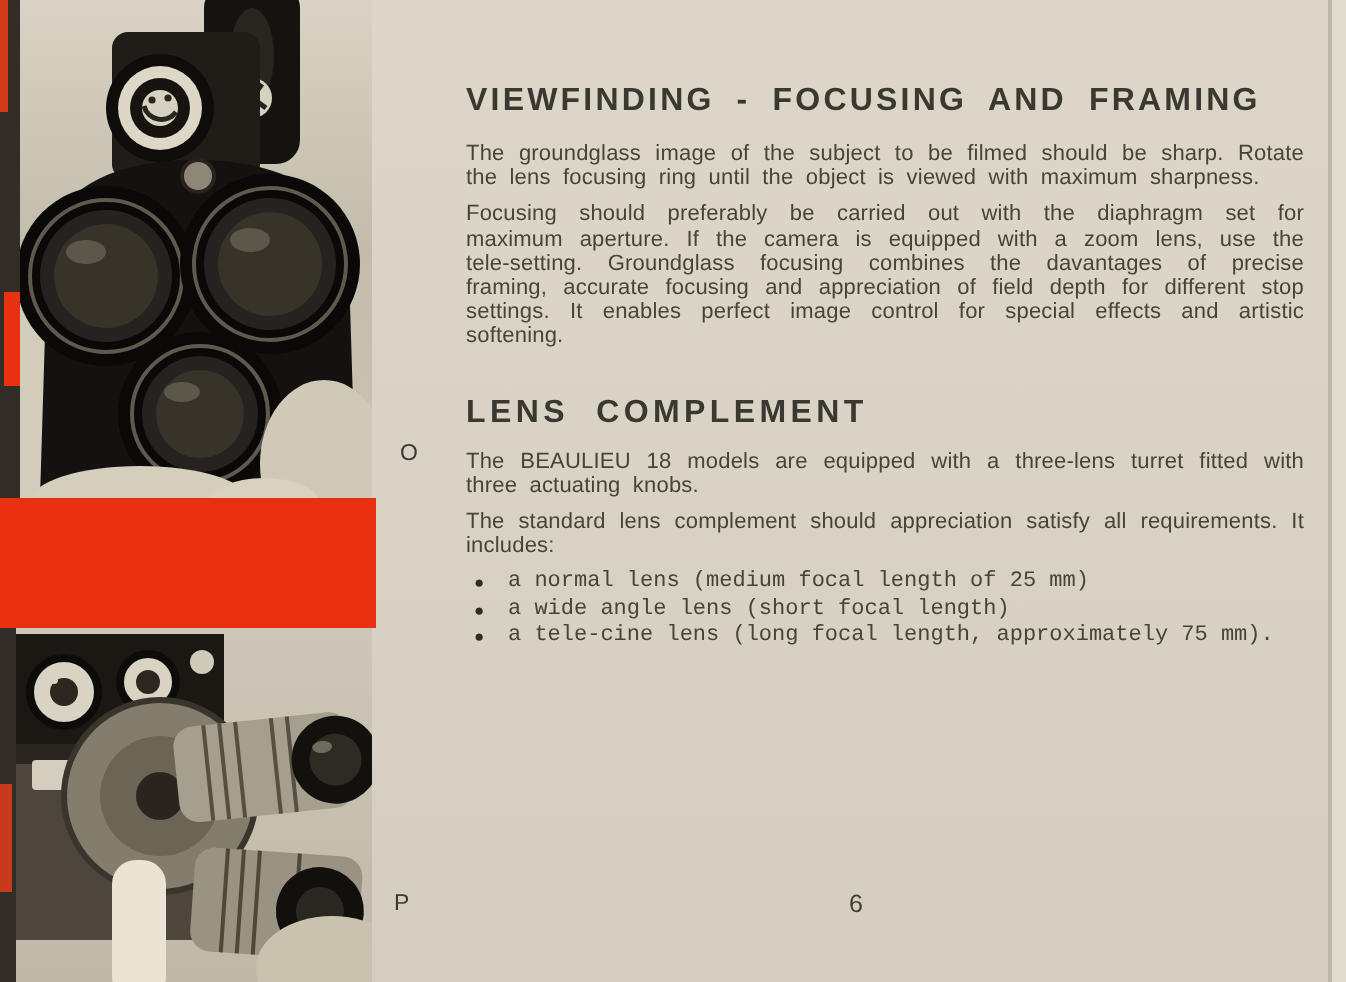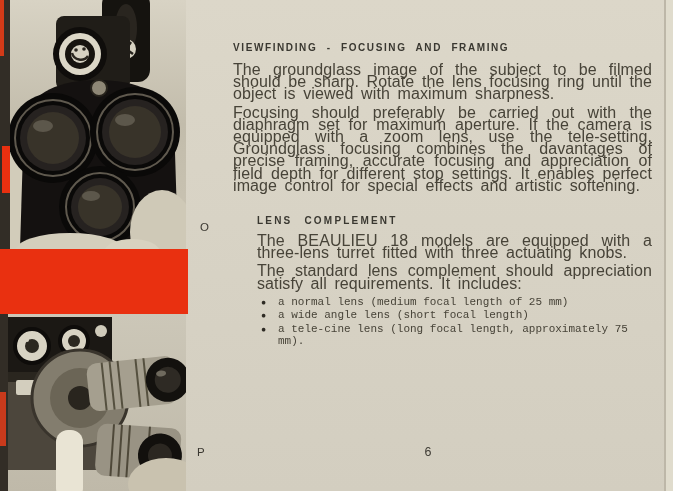--- a/index.html
+++ b/index.html
@@ -21,27 +21,27 @@
   .photo-front svg,.photo-side svg{display:block;}
   
   .red-band{left:3px;top:249px;width:185px;height:65px;background:#e93010;}
   
   .margin-label{color:#3b3831;font-size:11.5px;}
   .label-o{left:200px;top:221px;}
   .label-p{left:197px;top:446px;}
   
   .content{left:233px;top:42px;width:419px;color:#474338;}
   .heading{
-    font-weight:bold;color:#3a3831;font-size:10px;
+    font-weight:bold;color:#3a3831;font-size:16px;
     letter-spacing:1.6px;word-spacing:5px;margin:0 0 11px 0;white-space:nowrap;
   }
-  .section-2{margin-top:23px;margin-left:24px;}
+  .section-2{margin-top:23px;}
   .section-2 .heading{letter-spacing:2.2px;word-spacing:7px;margin-bottom:9px;}
   .paras p{
-    margin:0 0 6px 0;font-size:16px;line-height:12.2px;
+    margin:0 0 6px 0;font-size:11px;line-height:12.2px;
     text-align:justify;word-spacing:3px;letter-spacing:0.1px;
   }
   .paras p b{color:#3a3831;}
   .bullets{margin-top:2px;}
   .bullet-row{display:flex;margin:0 0 1px 0;font-size:11px;line-height:12.4px;}
   .bullet-glyph{width:17px;padding-left:4px;font-size:8.5px;line-height:12.4px;color:#2e2b24;}
   .bullet-text{flex:1;font-family:Liberation Mono, monospace;}
   
   .page-num{left:233px;top:445px;width:390px;text-align:center;font-size:12.5px;color:#3e3b34;}
   

